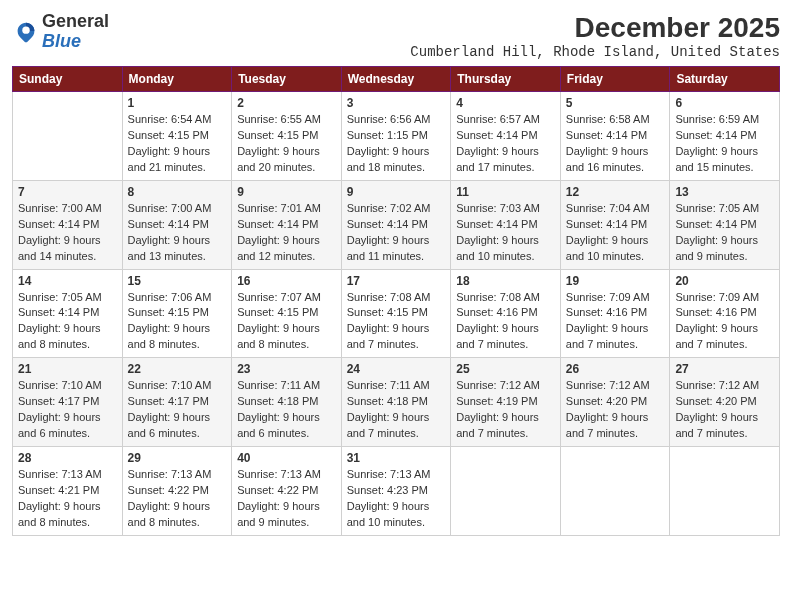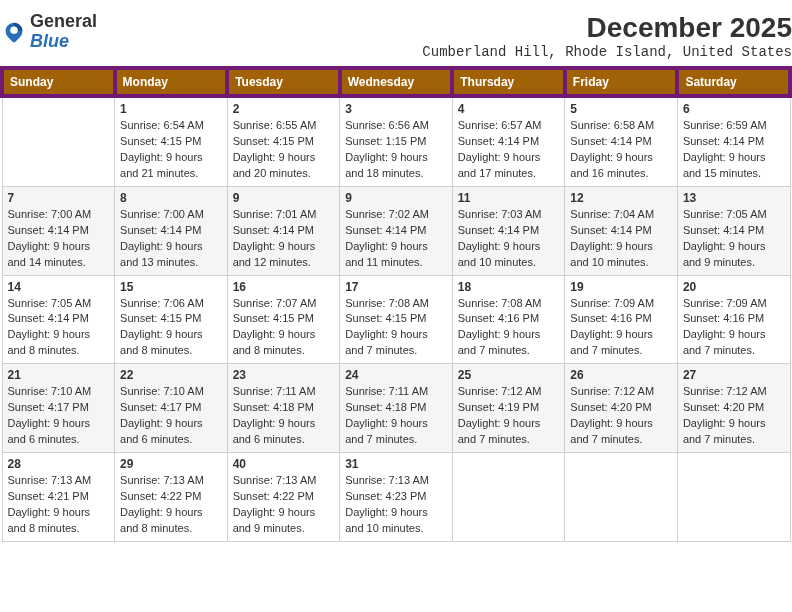--- a/index.html
+++ b/index.html
@@ -6,21 +6,21 @@
     body {
       font-family: Arial, sans-serif;
       background: #fff;
       width: 792px;
       height: 612px;
       overflow: hidden;
     }
     .page {
       width: 792px;
       height: 612px;
-      padding: 12px 0;
+      padding: 12px 12px;
       background: #fff;
     }
     .header {
       display: flex;
       justify-content: space-between;
       align-items: flex-start;
       margin-bottom: 6px;
     }
     .logo {
       display: flex;
@@ -51,27 +51,27 @@
       color: #333;
       font-family: Liberation Mono, monospace;
     }
     .calendar {
       width: 100%;
       border-collapse: collapse;
       table-layout: fixed;
       font-size: 10px;
     }
     .calendar thead tr th {
-      background: #a16207;
+      background: #7f1d1d;
       color: #fff;
       text-align: left;
       padding: 5px 6px;
       font-size: 12px;
       font-weight: bold;
-      border: 4px solid #701a75;
+      border: 1px solid #701a75;
     }
     .calendar tbody tr td {
       vertical-align: top;
       padding: 4px 5px;
       border: 1px solid #d0d0d0;
       height: 85px;
       background: #fff;
     }
     .calendar tbody tr:nth-child(even) td {
       background: #f5f5f5;

